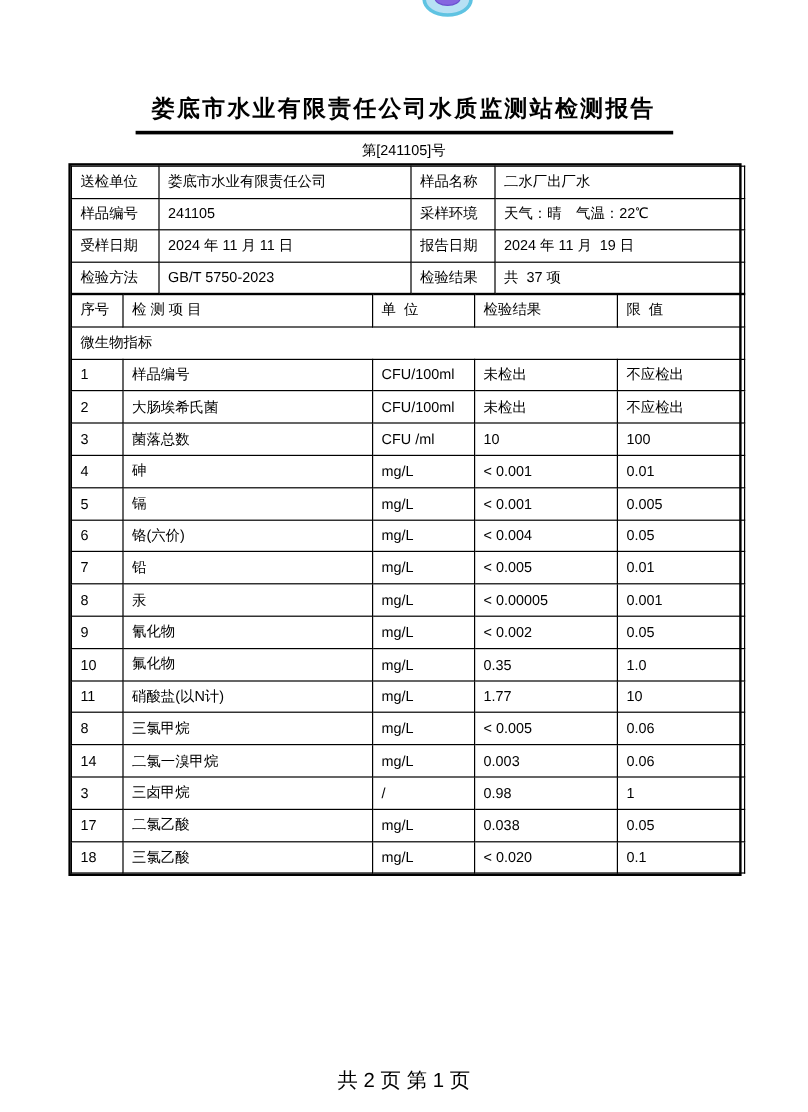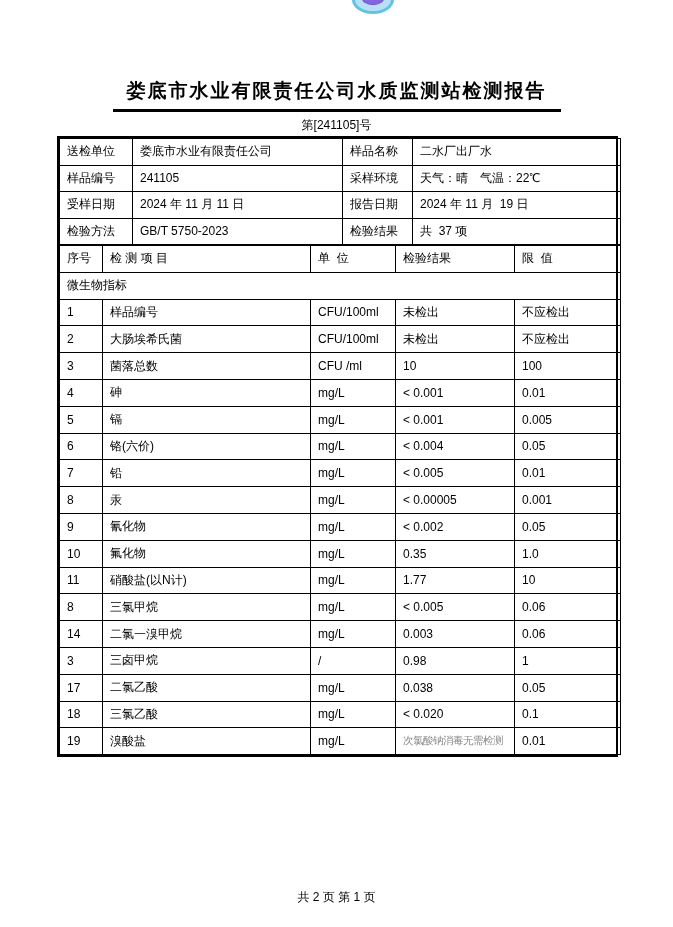--- a/index.html
+++ b/index.html
@@ -30,21 +30,21 @@
   }
   table { border-collapse:collapse; width:100%; table-layout:fixed; }
   td, th {
     border:1px solid #000; font-size:12px; font-weight:normal;
     text-align:left; vertical-align:middle;
     padding:0 0 0 7px; height:26.5px; white-space:pre; overflow:hidden;
   }
   .results-table td, .results-table th { height:26.8px; }
   .section-cell { padding-left:7px; }
   .note { font-size:10.5px; color:#8a8a8a; letter-spacing:-0.5px; }
-  .page-footer { position:absolute; top:889px; left:0; width:100%; text-align:center; font-size:12px; }
+  .page-footer { position:absolute; top:889px; left:0; width:100%; text-align:center; font-size:17px; }
 </style>
 </head>
 <body>
 
 <div class="page">
 
   <div class="sphere">
     <div class="sphere-inner"></div>
   </div>
 
@@ -217,27 +217,20 @@
             <td>0.038</td>
             <td>0.05</td>
           </tr>
           <tr>
             <td>18</td>
             <td>三氯乙酸</td>
             <td>mg/L</td>
             <td>&lt; 0.020</td>
             <td>0.1</td>
           </tr>
-          <tr>
-            <td>19</td>
-            <td>溴酸盐</td>
-            <td>mg/L</td>
-            <td class="note">次氯酸钠消毒无需检测</td>
-            <td>0.01</td>
-          </tr>
         </tbody>
     </table>
 
   </div>
 
   <div class="page-footer">共 2 页  第 1 页</div>
 
 </div>
 
 </body></html>

